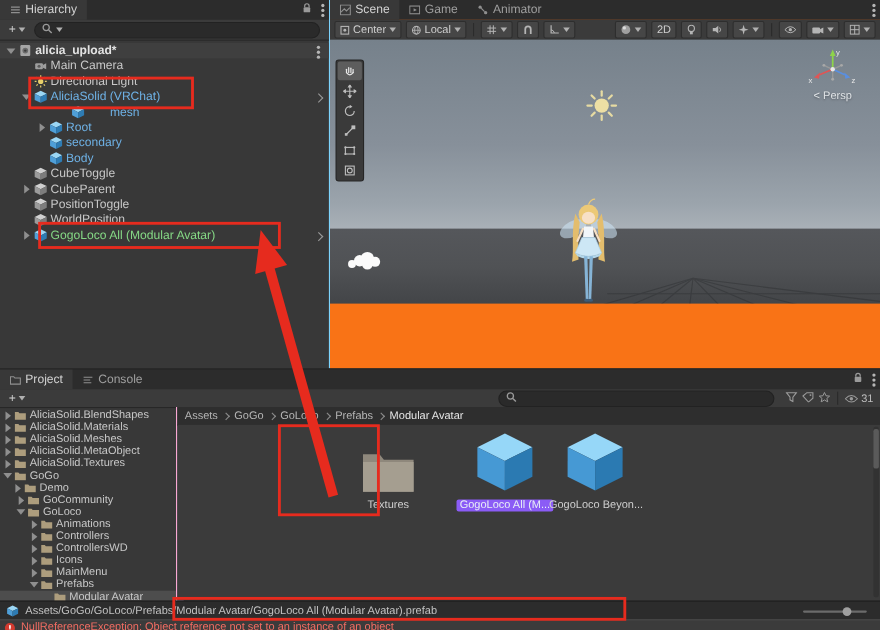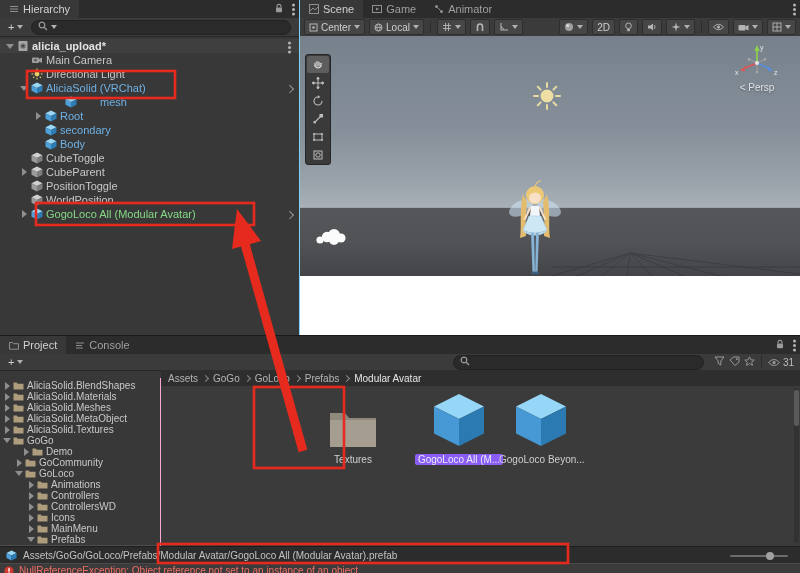--- a/index.html
+++ b/index.html
@@ -1,20 +1,20 @@
 <!DOCTYPE html>
 <html><head>
 <meta charset="utf-8">
 <style>
   html,body{margin:0;padding:0;background:#1b1b1b;}
   #root{position:relative;width:800px;height:573px;background:#383838;overflow:hidden;
         font-family:"Liberation Sans",sans-serif;font-size:11px;color:#c8c8c8;}
   section{position:absolute;}
   #hierarchy{left:0;top:0;width:299px;height:335px;border-right:1px solid #7dd3fc;background:#383838;}
-  #scenepanel{left:300px;top:0;width:500px;height:335px;background:#ffffff;}
+  #scenepanel{left:300px;top:0;width:500px;height:335px;background:#f97316;}
   #projectpanel{left:0;top:335px;width:800px;height:238px;border-top:1px solid #1a1a1a;background:#383838;}
 
   .tabbar{position:absolute;left:0;top:0;right:0;height:18px;background:#2c2c2c;display:flex;align-items:stretch;}
   .tab{display:flex;align-items:center;gap:4px;padding:0 9px;color:#9f9f9f;}
   .tab.active{background:#383838;color:#d2d2d2;}
   .tab-ic{display:flex;}
   .tabbar-right{position:absolute;right:4px;top:0;height:18px;display:flex;align-items:center;gap:8px;}
   .kebab{width:3px;height:3px;border-radius:50%;background:#b5b5b5;display:inline-block;
          box-shadow:0 -4.5px 0 #b5b5b5,0 4.5px 0 #b5b5b5;}
 
@@ -64,21 +64,21 @@
   #persp{position:absolute;left:424px;top:46px;width:66px;text-align:center;color:#e0e4e7;
          font-size:10px;text-shadow:0 1px 2px rgba(0,0,0,.35);}
   #tools{position:absolute;left:5px;top:54px;width:22px;background:#3a3a3a;border:1px solid #262626;
          border-radius:3px;padding:1px;display:flex;flex-direction:column;gap:1px;z-index:5;}
   .tool{height:17px;display:flex;align-items:center;justify-content:center;border-radius:2px;}
   .tool.active{background:#5d5d5d;}
 
   
   #projectpanel .toolbar{top:18px;height:16px;}
   #project-body{position:absolute;left:0;right:0;top:34px;height:176px;}
-  #project-tree{position:absolute;left:0;top:8px;width:160px;height:176px;border-right:7px solid #f9a8d4;
+  #project-tree{position:absolute;left:0;top:0;width:160px;height:176px;border-right:7px solid #f9a8d4;
                 overflow:hidden;padding-top:2px;}
   .p-row{height:11px;display:flex;align-items:center;font-size:10px;white-space:nowrap;}
   .p-row .twist{width:9px;height:11px;}
   .p-row .twist.open::after{left:0;top:3px;}
   .p-row .twist.closed::after{left:2px;top:1.5px;}
   .p-row.sel{background:#4d4d4d;}
   .p-ic{width:11px;height:9px;margin:0 3px 0 1px;flex:none;display:flex;}
 
   #content{position:absolute;left:161px;right:0;top:0;height:176px;}
   #breadcrumbbar{position:absolute;left:0;right:0;top:0;height:16px;background:#2e2e2e;
@@ -735,21 +735,21 @@
           </div>
           <div class="p-row" style="padding-left: 3px;">
             <span class="twist open"></span>
             <span class="p-ic">
               <svg width="11" height="9" viewBox="0 0 11 9">
                 <path d="M0.5 1.5 h3.2 l1 1.2 h5.8 v5.8 h-10 z" fill="#ad9d7d"></path>
               </svg>
             </span>
             <span class="p-label">GoGo</span>
           </div>
-          <div class="p-row" style="padding-left: 22px;">
+          <div class="p-row" style="padding-left: 12px;">
             <span class="twist closed"></span>
             <span class="p-ic">
               <svg width="11" height="9" viewBox="0 0 11 9">
                 <path d="M0.5 1.5 h3.2 l1 1.2 h5.8 v5.8 h-10 z" fill="#ad9d7d"></path>
               </svg>
             </span>
             <span class="p-label">Demo</span>
           </div>
           <div class="p-row" style="padding-left: 15px;">
             <span class="twist closed"></span>

